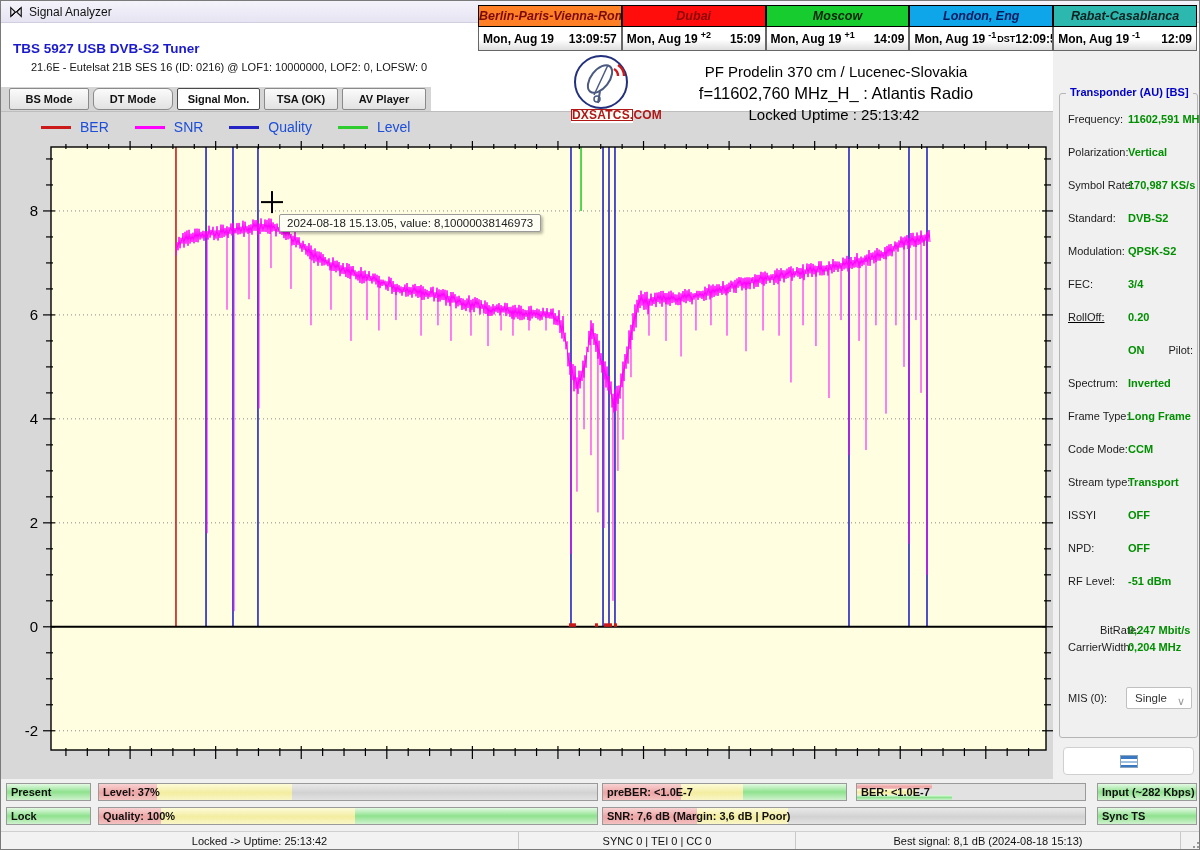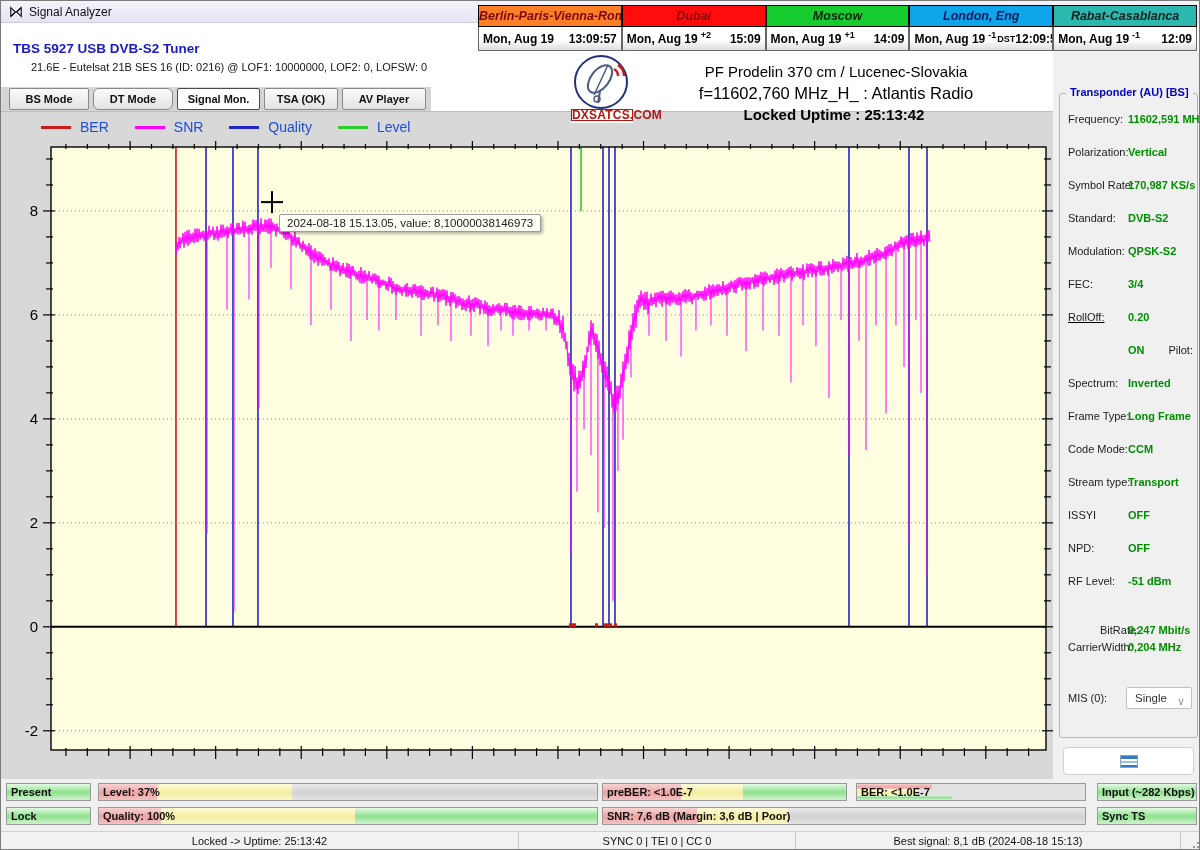--- a/index.html
+++ b/index.html
@@ -37,21 +37,21 @@
   .clock-time { margin-left:auto; }
   .clock-widget-icon { position:absolute; left:1158px; top:52px; width:22px; height:20px; opacity:.65; }
 
   
   .tabstrip { position:absolute; left:0; top:86px; width:430px; height:25px; background:#d5d5d5; }
   .tabbtn { position:absolute; top:1px; height:22px; background:linear-gradient(#fbfbfb,#e2e2e2); border:1px solid #8a8a8a; border-radius:2px; font-size:11px; font-weight:bold; color:#111; text-align:center; line-height:20px; cursor:pointer; }
   .tabbtn.active { background:#ffffff; border:1px solid #4a4a4a; box-shadow:inset 0 0 0 1px #fff; }
 
   
   .chart-region { position:absolute; left:0; top:110px; width:1052px; height:668px; background:#d8d8d8; border-top:1px solid #bdbdbd; }
-  .uptime-line { position:absolute; left:833px; top:-6px; transform:translateX(-50%); font-size:15px; color:#000; white-space:nowrap; z-index:4;font-weight:bold; }
+  .uptime-line { position:absolute; left:833px; top:-6px; transform:translateX(-50%); font-size:15px; color:#000; white-space:nowrap; z-index:4; }
   .legend { position:absolute; left:40px; top:7px; display:flex; gap:26px; align-items:center; z-index:3; }
   .legend-item { display:flex; align-items:center; gap:9px; }
   .legend-swatch { width:30px; height:3px; }
   .legend-label { font-size:14px; color:#1d4ed8; }
   #plotsvg { position:absolute; left:0; top:0; }
   .tooltip { position:absolute; background:#fffef4; border:1px solid #9a9a9a; border-radius:2px; padding:2px 7px; font-size:11.5px; color:#222; white-space:nowrap; box-shadow:2px 2px 3px rgba(0,0,0,.28); z-index:4; }
 
   
   .rightpanel { position:absolute; left:1052px; top:50px; width:148px; height:728px; background:#f0f0f0; }
   .groupbox { position:absolute; left:6px; top:42px; width:139px; height:645px; border:1px solid #b5b5b5; border-radius:3px; }

